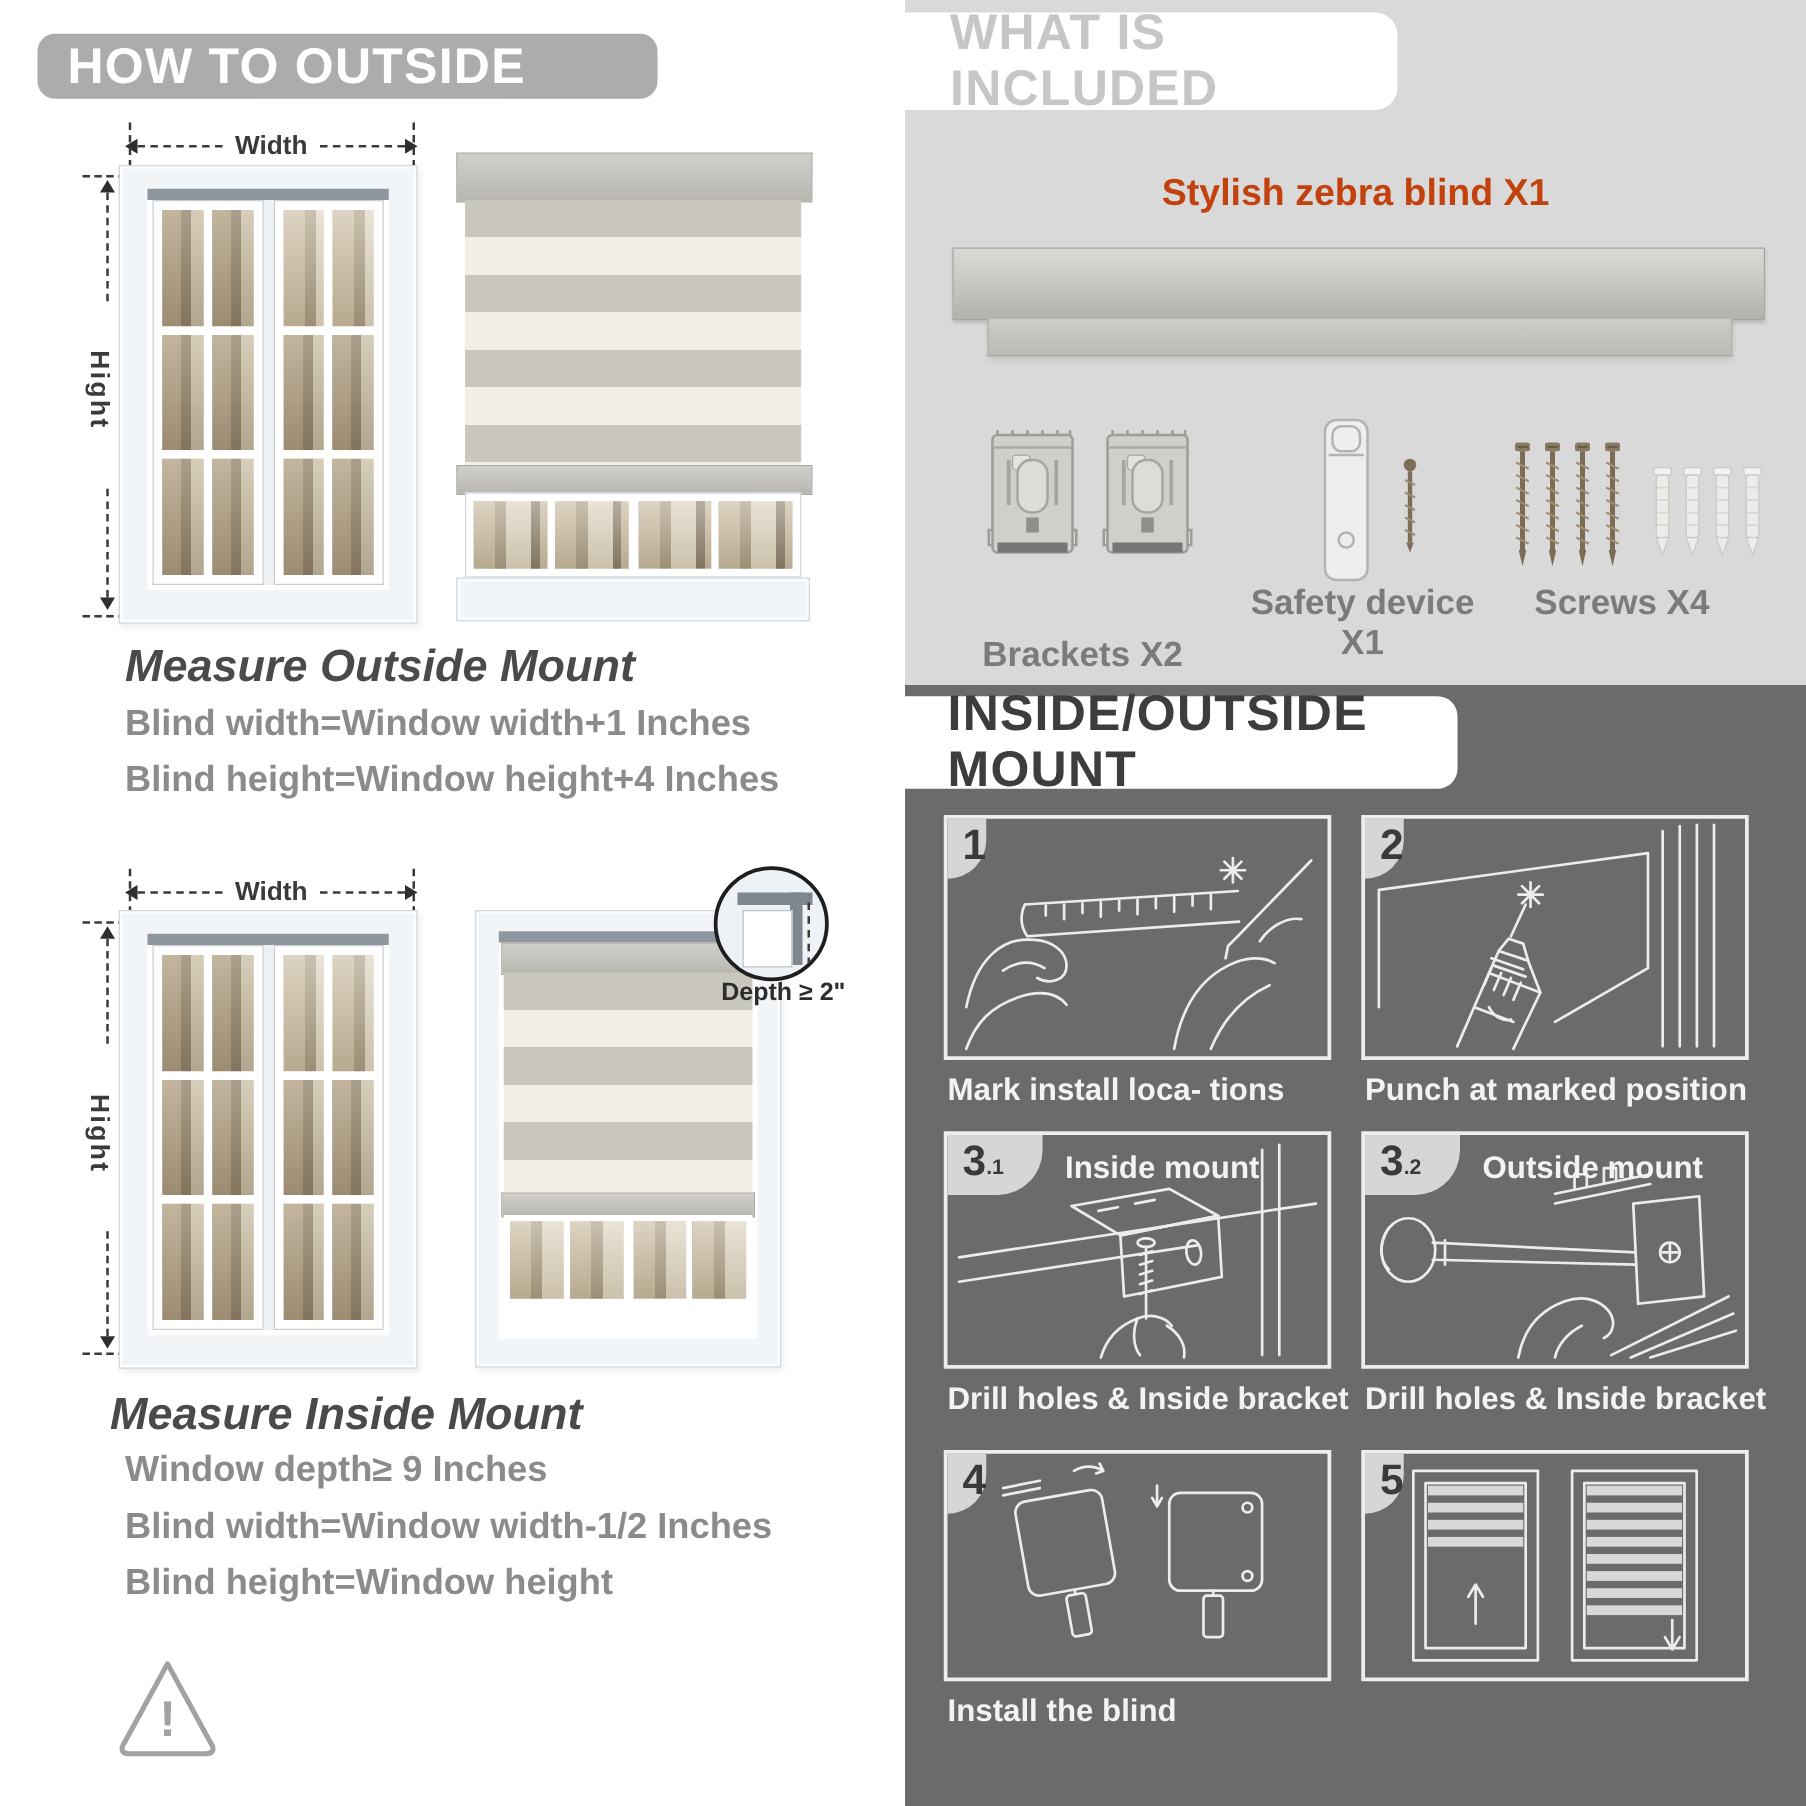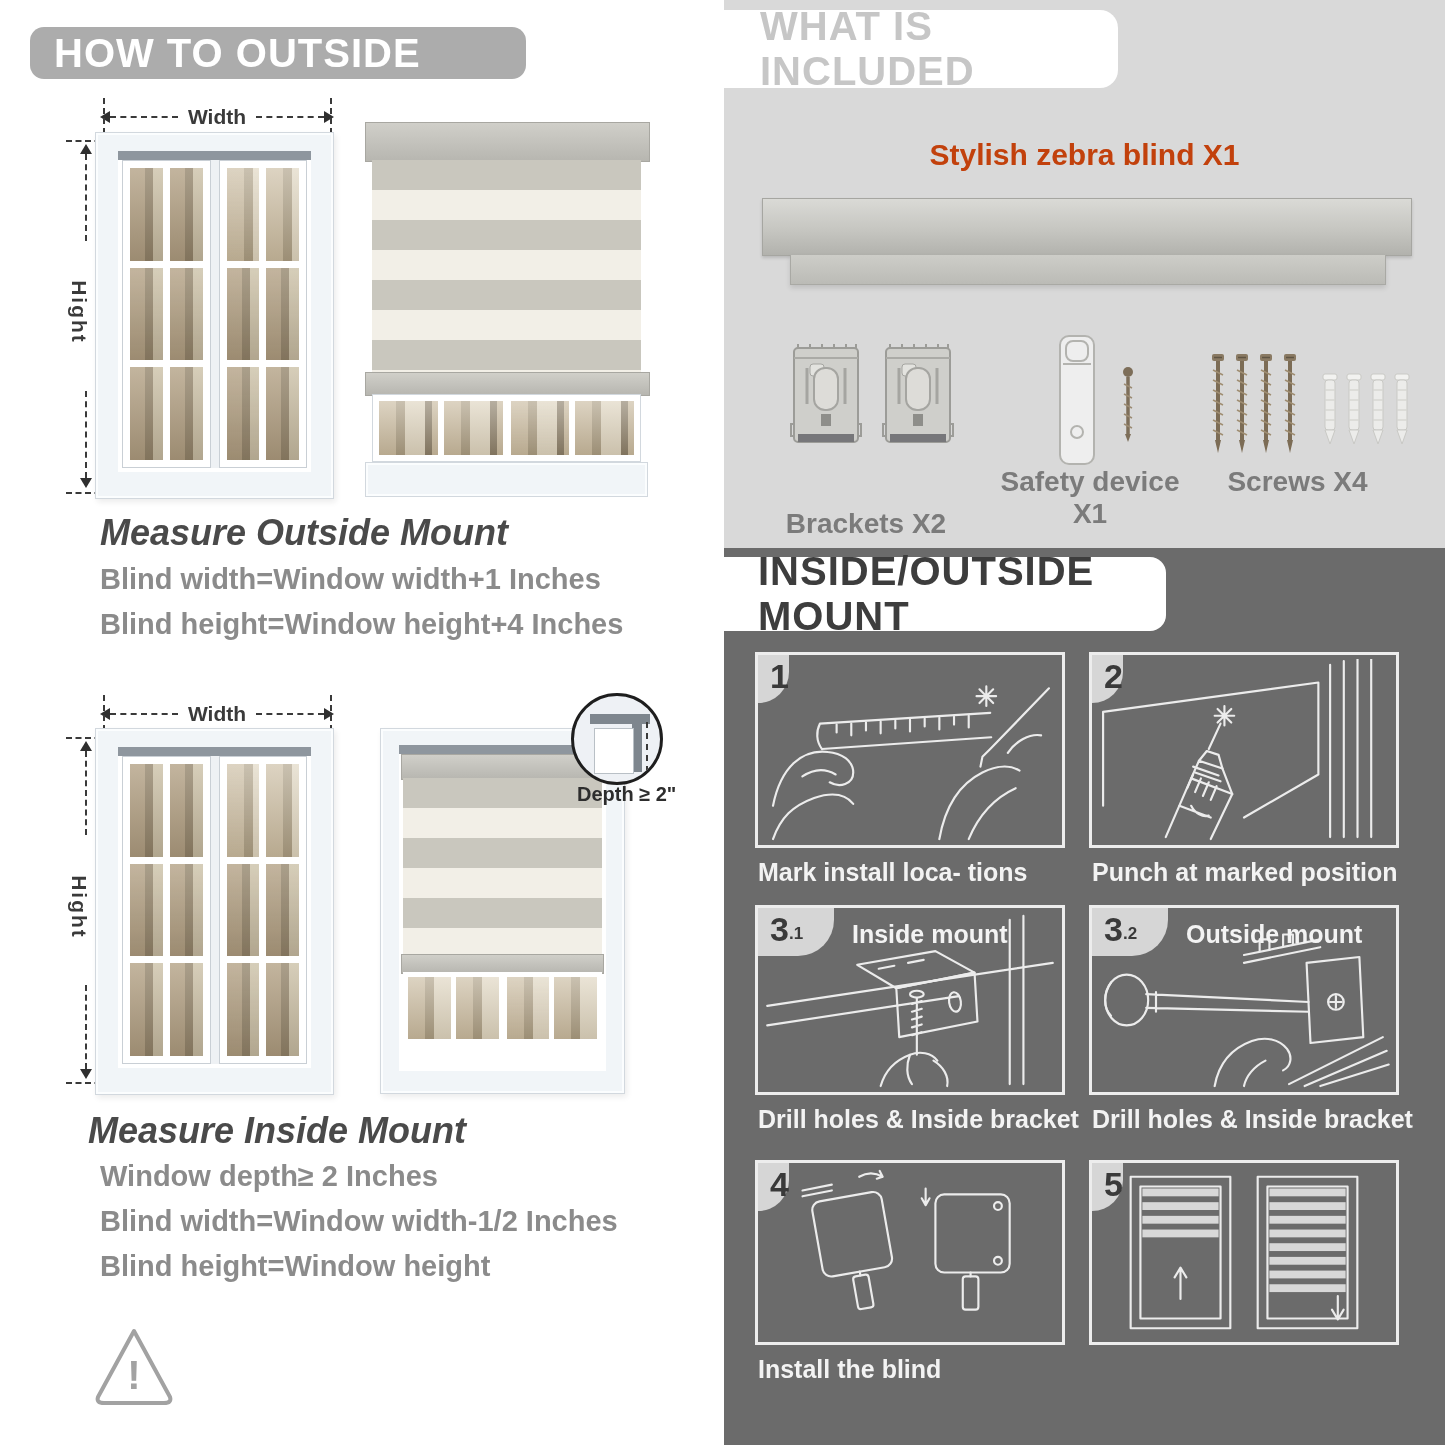--- a/index.html
+++ b/index.html
@@ -228,21 +228,21 @@
 
   <div class="abs magnifier" style="left:571px;top:693px;width:86px;height:86px;">
     <div class="abs" style="left:16px;top:18px;width:60px;height:10px;background:#7e868e;"></div>
     <div class="abs" style="left:58px;top:18px;width:10px;height:58px;background:#7e868e;"></div>
     <div class="abs" style="left:20px;top:32px;width:38px;height:44px;background:#ffffff;border:1px solid #b9c0c6;"></div>
     <div class="abs tick-v" style="left:72px;top:26px;height:50px;"></div>
   </div>
   <div class="abs depth-label" style="left:577px;top:783px;">Depth ≥ 2"</div>
 
   <div class="abs h-measure" style="left:88px;top:1110px;">Measure Inside Mount</div>
-  <div class="abs formula" style="left:100px;top:1160px;">Window depth≥ 2 Inches</div>
+  <div class="abs formula" style="left:100px;top:1160px;">Window depth≥ 9 Inches</div>
   <div class="abs formula" style="left:100px;top:1205px;">Blind width=Window width-1/2 Inches</div>
   <div class="abs formula" style="left:100px;top:1250px;">Blind height=Window height</div>
 
   <div class="abs" style="left:92px;top:1325px;width:84px;height:82px;">
     <svg width="84" height="82" viewBox="0 0 84 82">
       <path d="M42,6 L78,72 Q80,78 72,78 L12,78 Q4,78 6,72 Z" fill="none" stroke="#a2a2a2" stroke-width="4" stroke-linejoin="round"></path>
       <text x="42" y="64" text-anchor="middle" font-size="40" font-weight="bold" fill="#a2a2a2">!</text>
     </svg>
   </div>
 

